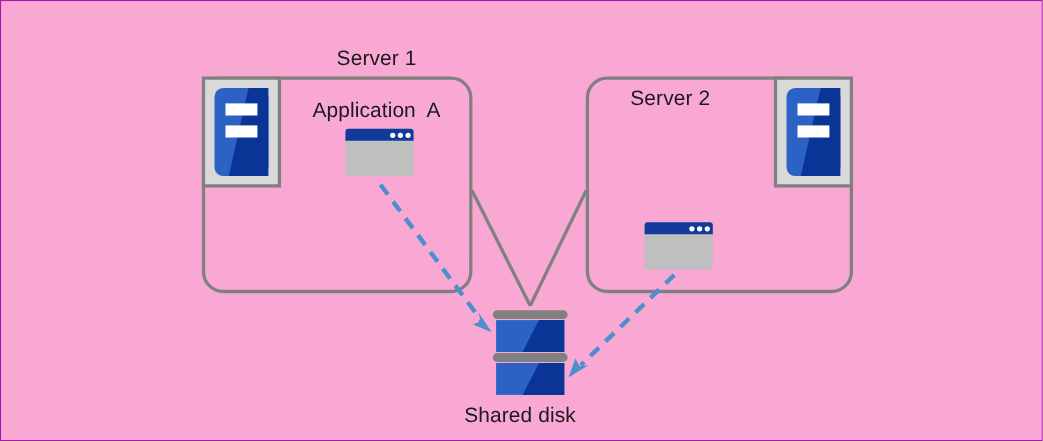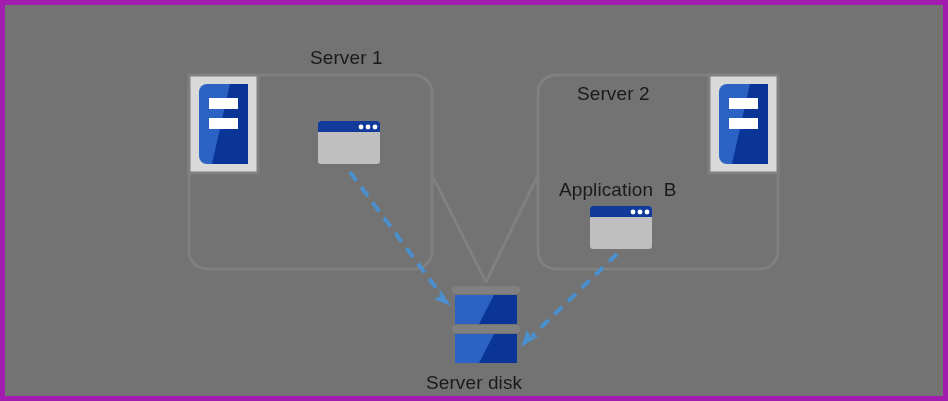--- a/index.html
+++ b/index.html
@@ -7,22 +7,22 @@
     padding: 0;
     background: #ffffff;
   }
   body {
     font-family: "Liberation Sans", sans-serif;
   }
   #canvas {
     position: relative;
     width: 948px;
     height: 401px;
-    background: #737373;
-    border: 5px solid #a21caf;
+    background: #f9a8d4;
+    border: 1px solid #a21caf;
     box-sizing: border-box;
     overflow: hidden;
   }
   #diagram-svg {
     position: absolute;
     left: 0;
     top: 0;
     width: 948px;
     height: 401px;
   }
@@ -117,20 +117,20 @@
 
     <g>
       <line x1="612" y1="249" x2="527" y2="331" stroke="#4a8fce" stroke-width="4" stroke-dasharray="11 8" stroke-linecap="butt"></line>
       <path d="M 516 342 L 522 325 L 526 332 L 534 331 Z" fill="#4a8fce"></path>
     </g>
 
   </svg>
 
   <div class="dlabel label-server" style="left:305px; top:43px;">Server 1</div>
 
+  <div class="dlabel label-app" style="left:283px; top:90px;">Application  A</div>
 
   <div class="dlabel label-server" style="left:572px; top:43px;margin-top:36px;">Server 2</div>
 
-  <div class="dlabel label-app" style="left:554px; top:175px;">Application  B</div>
 
-  <div class="dlabel label-disk" style="left:421px; top:368px;">Server disk</div>
+  <div class="dlabel label-disk" style="left:421px; top:368px;">Shared disk</div>
 
 </div>
 
 </body></html>

